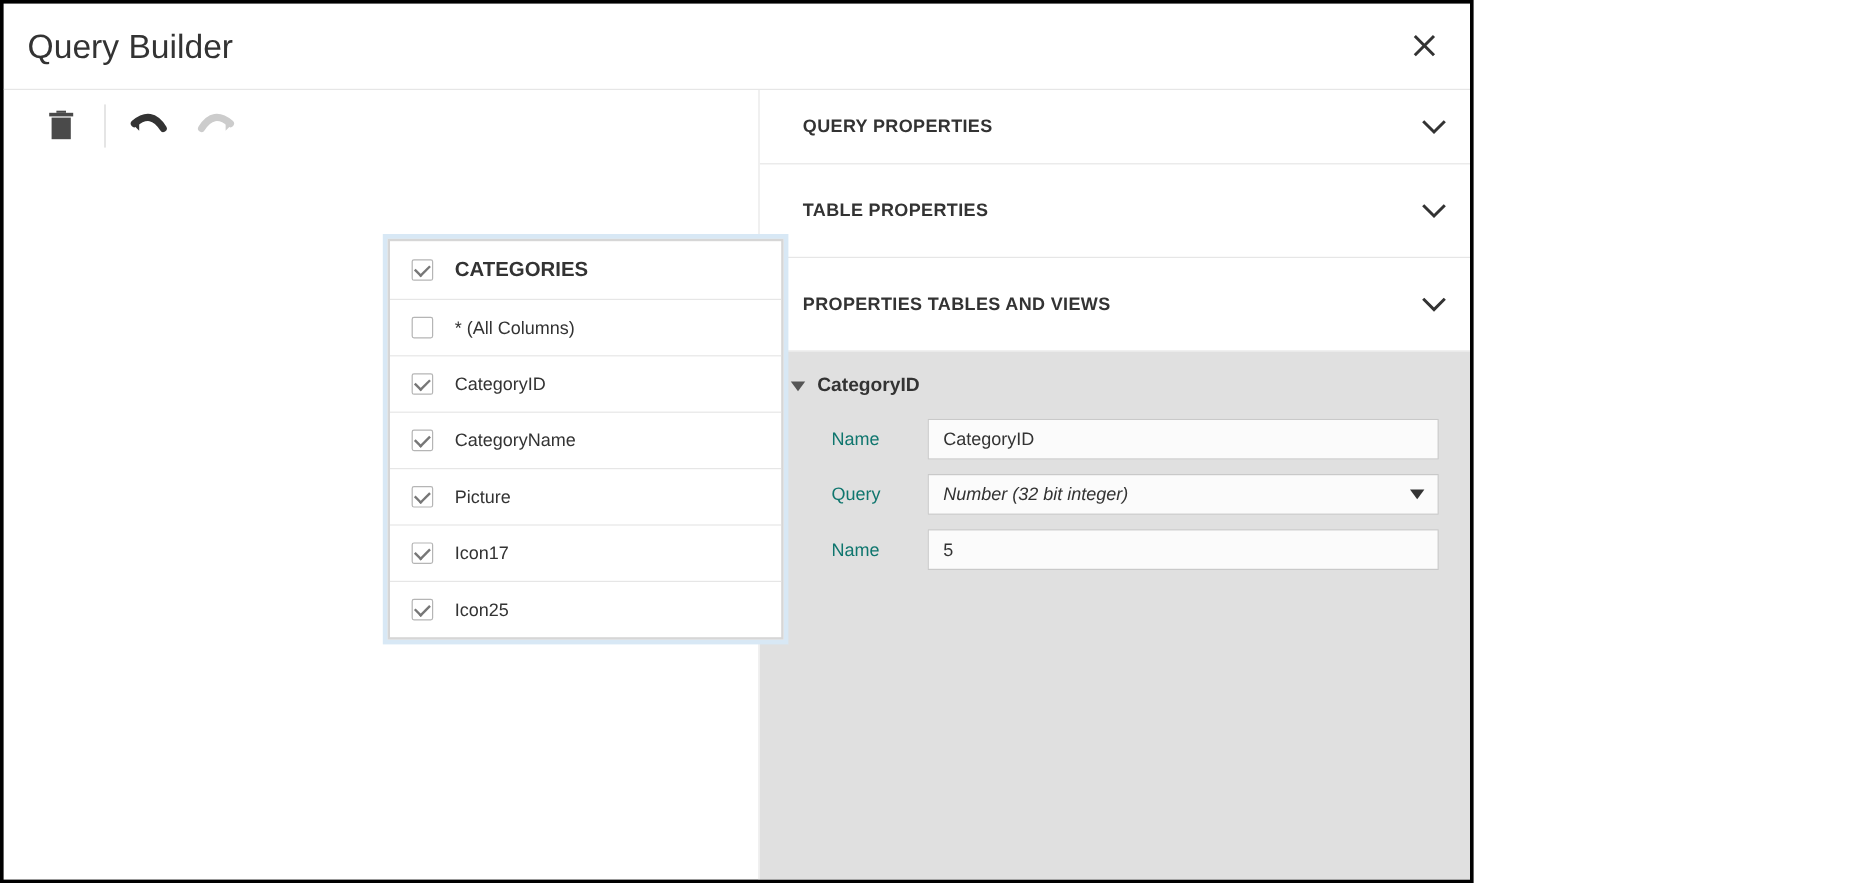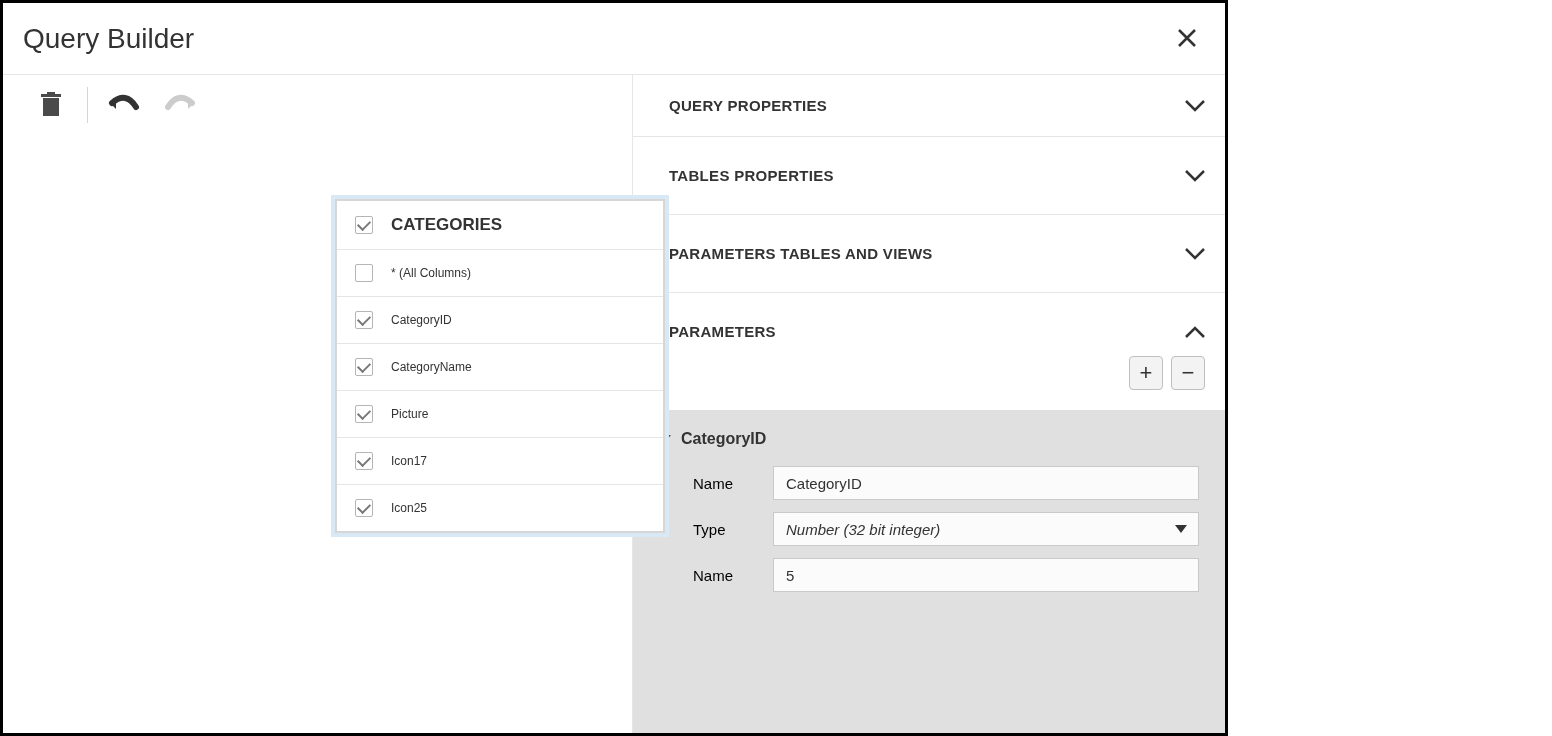--- a/index.html
+++ b/index.html
@@ -56,21 +56,21 @@
     justify-content: center;
     cursor: pointer;
   }
   .tool-sep {
     width: 1px;
     height: 36px;
     background: #d5d5d5;
   }
   .table-card {
     position: absolute;
-    left: 332px;
+    left: 320px;
     top: 124px;
     width: 330px;
     background: #fff;
     border: 2px solid #d6d6d6;
     box-shadow: 0 0 0 4px #d8e8f5;
   }
   .table-row {
     display: flex;
     align-items: center;
     padding: 14px 18px;
@@ -78,21 +78,21 @@
     gap: 18px;
   }
   .table-row:last-child { border-bottom: none; }
   .table-row.header .tlabel {
     font-weight: 700;
     color: #333;
     text-transform: uppercase;
     font-size: 17px;
   }
   .tlabel {
-    font-size: 12px;
+    font-size: 15px;
     color: #333;
   }
   .cb {
     width: 18px;
     height: 18px;
     border: 1.5px solid #b5b5b5;
     border-radius: 2px;
     display: flex;
     align-items: center;
     justify-content: center;
@@ -178,21 +178,21 @@
   }
   .form-row {
     display: flex;
     align-items: center;
     margin-bottom: 12px;
     padding-left: 34px;
   }
   .form-label {
     width: 80px;
     font-size: 15px;
-    color: #000000;
+    color: #0f766e;
   }
   .form-input, .form-select {
     flex: 1;
     height: 34px;
     border: 1px solid #c9c9c9;
     background: #fbfbfb;
     padding: 0 12px;
     font-size: 15px;
     color: #333;
     font-family: inherit;
@@ -297,62 +297,50 @@
         <div class="accordion-header short">
           <span class="accordion-title">QUERY PROPERTIES</span>
           <svg class="chev" viewBox="0 0 20 12">
               <path d="M1 1 L10 10 L19 1" stroke="#333" stroke-width="2.5" fill="none"></path>
             </svg>
         </div>
       </div>
 
       <div class="accordion-item">
         <div class="accordion-header">
-          <span class="accordion-title">TABLES PROPERTIES</span>
+          <span class="accordion-title">TABLE PROPERTIES</span>
           <svg class="chev" viewBox="0 0 20 12">
               <path d="M1 1 L10 10 L19 1" stroke="#333" stroke-width="2.5" fill="none"></path>
             </svg>
         </div>
       </div>
 
       <div class="accordion-item">
         <div class="accordion-header">
-          <span class="accordion-title">PARAMETERS TABLES AND VIEWS</span>
+          <span class="accordion-title">PROPERTIES TABLES AND VIEWS</span>
           <svg class="chev" viewBox="0 0 20 12">
               <path d="M1 1 L10 10 L19 1" stroke="#333" stroke-width="2.5" fill="none"></path>
             </svg>
         </div>
       </div>
 
-      <div class="accordion-item" style="border-bottom:none;">
-        <div class="accordion-header" style="padding-bottom:16px;">
-          <span class="accordion-title">PARAMETERS</span>
-          <svg class="chev" viewBox="0 0 20 12">
-              <path d="M1 11 L10 2 L19 11" stroke="#333" stroke-width="2.5" fill="none"></path>
-            </svg>
-        </div>
-        <div class="param-actions">
-          <div class="sq-btn">+</div>
-          <div class="sq-btn">−</div>
-        </div>
-      </div>
 
       <div class="param-body">
         <div class="param-name-row">
           <span class="tri-expand"></span>
           <span class="param-name">CategoryID</span>
         </div>
 
         <div class="form-row">
           <div class="form-label">Name</div>
           <input class="form-input" value="CategoryID" style="">
         </div>
 
         <div class="form-row">
-          <div class="form-label">Type</div>
+          <div class="form-label">Query</div>
           <div class="form-select-wrap">
             <input class="form-select" readonly="" value="Number (32 bit integer)" style="">
             <span class="dd-caret"></span>
           </div>
         </div>
 
         <div class="form-row">
           <div class="form-label">Name</div>
           <input class="form-input" value="5" style="">
         </div>

